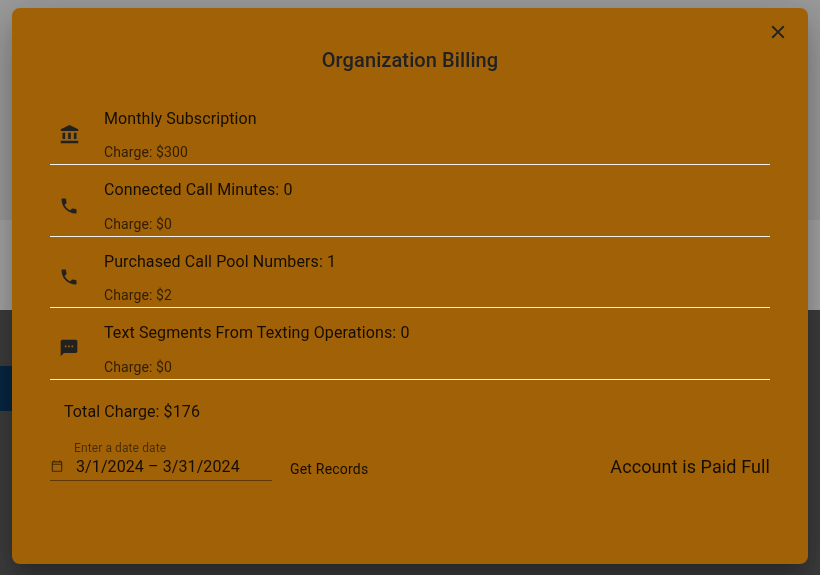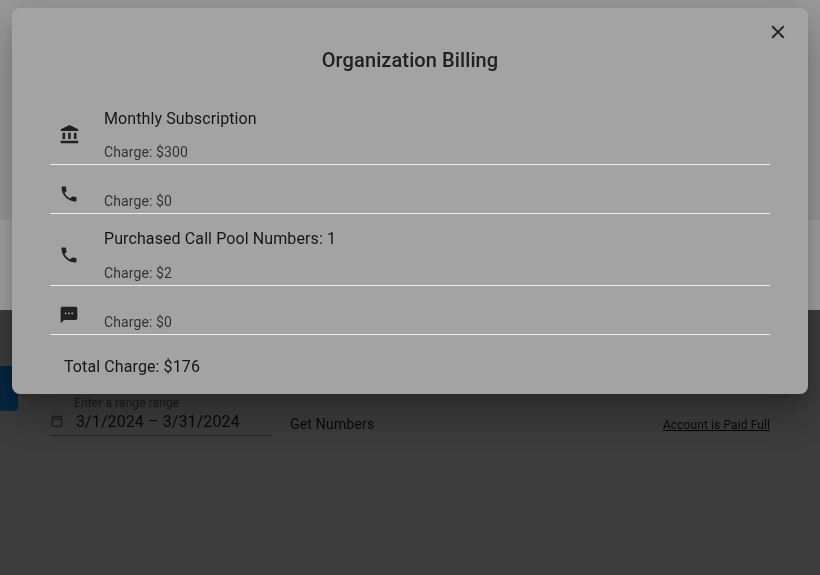--- a/index.html
+++ b/index.html
@@ -48,22 +48,22 @@
       position: absolute;
       inset: 0;
       background: rgba(0,0,0,0.32);
     }
 
     .modal {
       position: absolute;
       top: 8px;
       left: 12px;
       width: 796px;
-      height: 386px;
-      background: #a3a3a3;
+      height: 556px;
+      background: #a16207;
       border-radius: 8px;
       box-shadow: 0 11px 15px -7px rgba(0,0,0,.2),
                   0 24px 38px 3px rgba(0,0,0,.14),
                   0 9px 46px 8px rgba(0,0,0,.12);
       padding: 8px 0;
     }
 
     .close-btn {
       position: absolute;
       top: 14px;
@@ -191,25 +191,24 @@
       font-size: 14px;
       color: rgba(0,0,0,0.87);
       letter-spacing: 0.2px;
       cursor: pointer;
       padding-bottom: 4px;
     }
 
     .spacer { flex: 1; }
 
     .paid-status {
-      font-size: 12px;
+      font-size: 18px;
       color: rgba(0,0,0,0.87);
       letter-spacing: 0.1px;
       padding-bottom: 4px;
-      text-decoration: underline;
     }
   </style>
 </head>
 <body>
 
 <div class="backdrop-strip-top"></div>
 <div class="backdrop-strip-mid"></div>
 <div class="backdrop-strip-nav"></div>
 
 <div class="overlay"></div>
@@ -240,20 +239,21 @@
       </div>
     </div>
 
     <div class="billing-item">
       <span class="billing-icon">
         <svg viewBox="0 0 24 24" width="20" height="20" fill="currentColor">
             <path d="M6.62 10.79a15.05 15.05 0 0 0 6.59 6.59l2.2-2.2a1 1 0 0 1 1.02-.24c1.12.37 2.33.57 3.57.57a1 1 0 0 1 1 1V20a1 1 0 0 1-1 1C10.61 21 3 13.39 3 4a1 1 0 0 1 1-1h3.49a1 1 0 0 1 1 1c0 1.24.2 2.45.57 3.57a1 1 0 0 1-.25 1.02l-2.19 2.2z"></path>
           </svg>
       </span>
       <div class="billing-text">
+        <div class="billing-primary">Connected Call Minutes: 0</div>
         <div class="billing-secondary">Charge: $0</div>
       </div>
     </div>
 
     <div class="billing-item">
       <span class="billing-icon">
         <svg viewBox="0 0 24 24" width="20" height="20" fill="currentColor">
             <path d="M6.62 10.79a15.05 15.05 0 0 0 6.59 6.59l2.2-2.2a1 1 0 0 1 1.02-.24c1.12.37 2.33.57 3.57.57a1 1 0 0 1 1 1V20a1 1 0 0 1-1 1C10.61 21 3 13.39 3 4a1 1 0 0 1 1-1h3.49a1 1 0 0 1 1 1c0 1.24.2 2.45.57 3.57a1 1 0 0 1-.25 1.02l-2.19 2.2z"></path>
           </svg>
       </span>
@@ -263,41 +263,42 @@
       </div>
     </div>
 
     <div class="billing-item">
       <span class="billing-icon">
         <svg viewBox="0 0 24 24" width="20" height="20" fill="currentColor">
             <path d="M20 2H4c-1.1 0-2 .9-2 2v18l4-4h14c1.1 0 2-.9 2-2V4c0-1.1-.9-2-2-2zM9 11H7V9h2v2zm4 0h-2V9h2v2zm4 0h-2V9h2v2z"></path>
           </svg>
       </span>
       <div class="billing-text">
+        <div class="billing-primary">Text Segments From Texting Operations: 0</div>
         <div class="billing-secondary">Charge: $0</div>
       </div>
     </div>
 
   </div>
 
   <div class="total-row">Total Charge: $176</div>
 
   <div class="footer-row">
     <div class="date-field">
-      <span class="date-label">Enter a range range</span>
+      <span class="date-label">Enter a date date</span>
       <div class="date-value-row">
         <span class="cal-icon">
           <svg viewBox="0 0 24 24" width="14" height="14" fill="currentColor">
               <path d="M19 4h-1V2h-2v2H8V2H6v2H5a2 2 0 0 0-2 2v14a2 2 0 0 0 2 2h14a2 2 0 0 0 2-2V6a2 2 0 0 0-2-2zm0 16H5V10h14v10zM5 8V6h14v2H5z"></path>
             </svg>
         </span>
         <span class="date-value">3/1/2024 – 3/31/2024</span>
       </div>
     </div>
 
-    <div class="get-records">Get Numbers</div>
+    <div class="get-records">Get Records</div>
 
     <div class="spacer"></div>
 
     <div class="paid-status">Account is Paid Full</div>
   </div>
 
 </div>
 
 </body></html>

